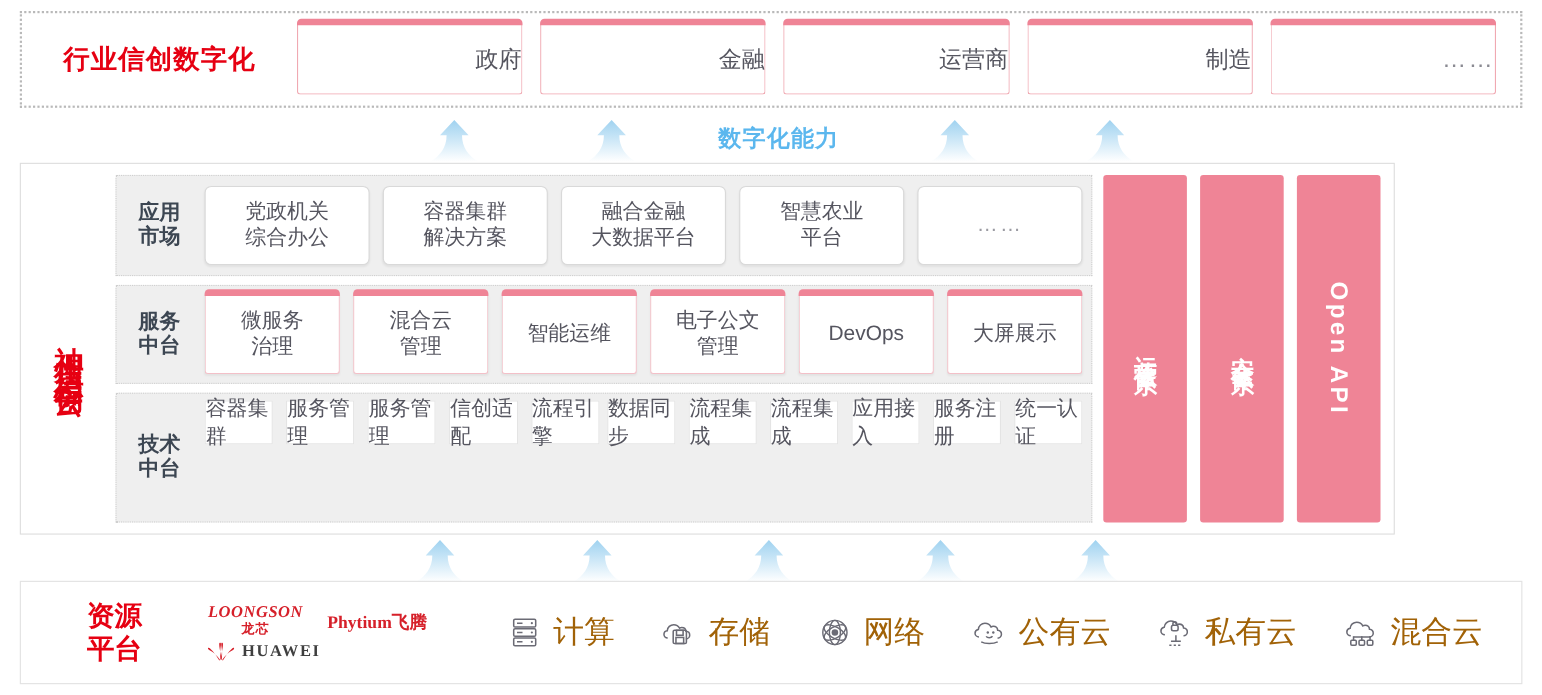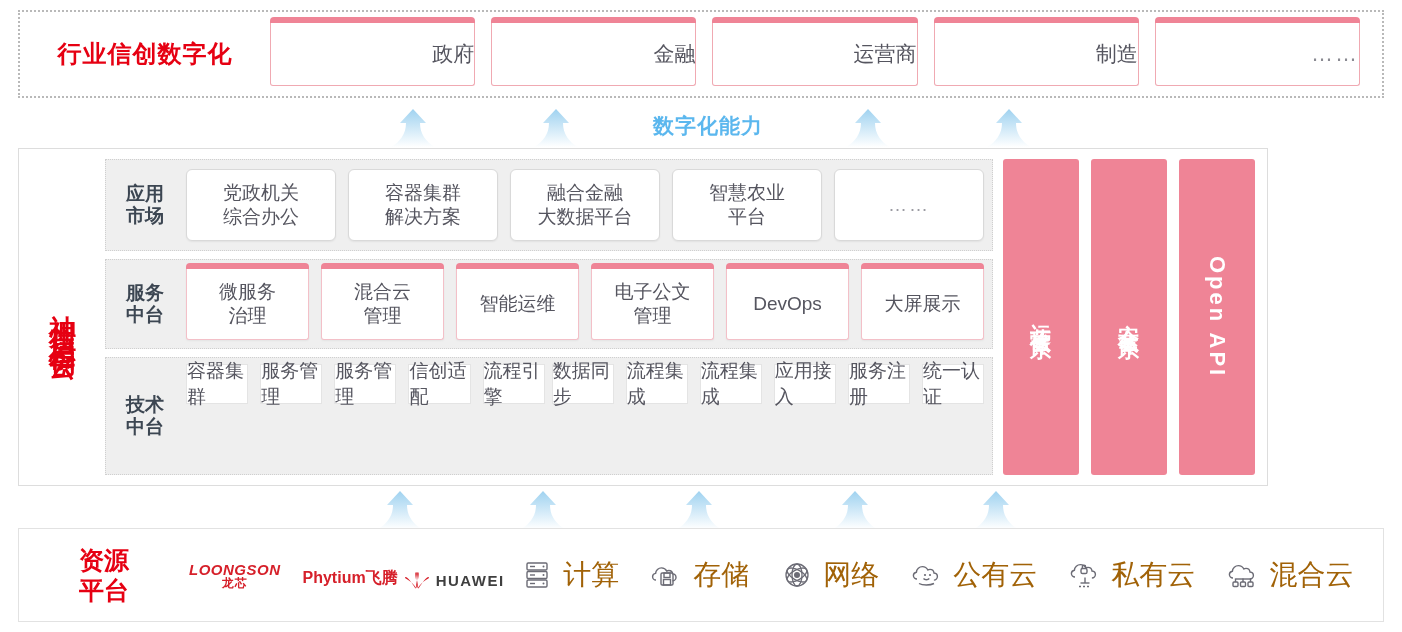--- a/index.html
+++ b/index.html
@@ -138,21 +138,21 @@
   .resource-box{
     position:absolute;left:18px;top:528px;width:1366px;height:94px;
     border:1px solid #e2e2e2;background:#ffffff;box-sizing:border-box;
     display:flex;align-items:center;
   }
   .res-title{
     flex:0 0 170px;text-align:center;
     color:#e60012;font-weight:bold;font-size:25px;line-height:1.2;
   }
   .vendor-logos{
-    flex:0 0 250px;display:flex;align-items:flex-end;gap:7px;
+    flex:0 0 250px;display:flex;flex-direction:column;align-items:flex-start;gap:7px;font-family:Liberation Serif, serif;
   }
   .vendor-top{display:flex;align-items:flex-end;gap:22px;}
   .logo-loongson{display:flex;flex-direction:column;align-items:center;line-height:1;}
   .logo-loongson .en{
     font-size:15px;font-weight:bold;font-style:italic;color:#d6202a;letter-spacing:.5px;
   }
   .logo-loongson .cn{font-size:12px;font-weight:bold;color:#d6202a;letter-spacing:1px;}
   .logo-phytium{
     font-size:16px;font-weight:bold;color:#d6202a;letter-spacing:0;white-space:nowrap;
   }

